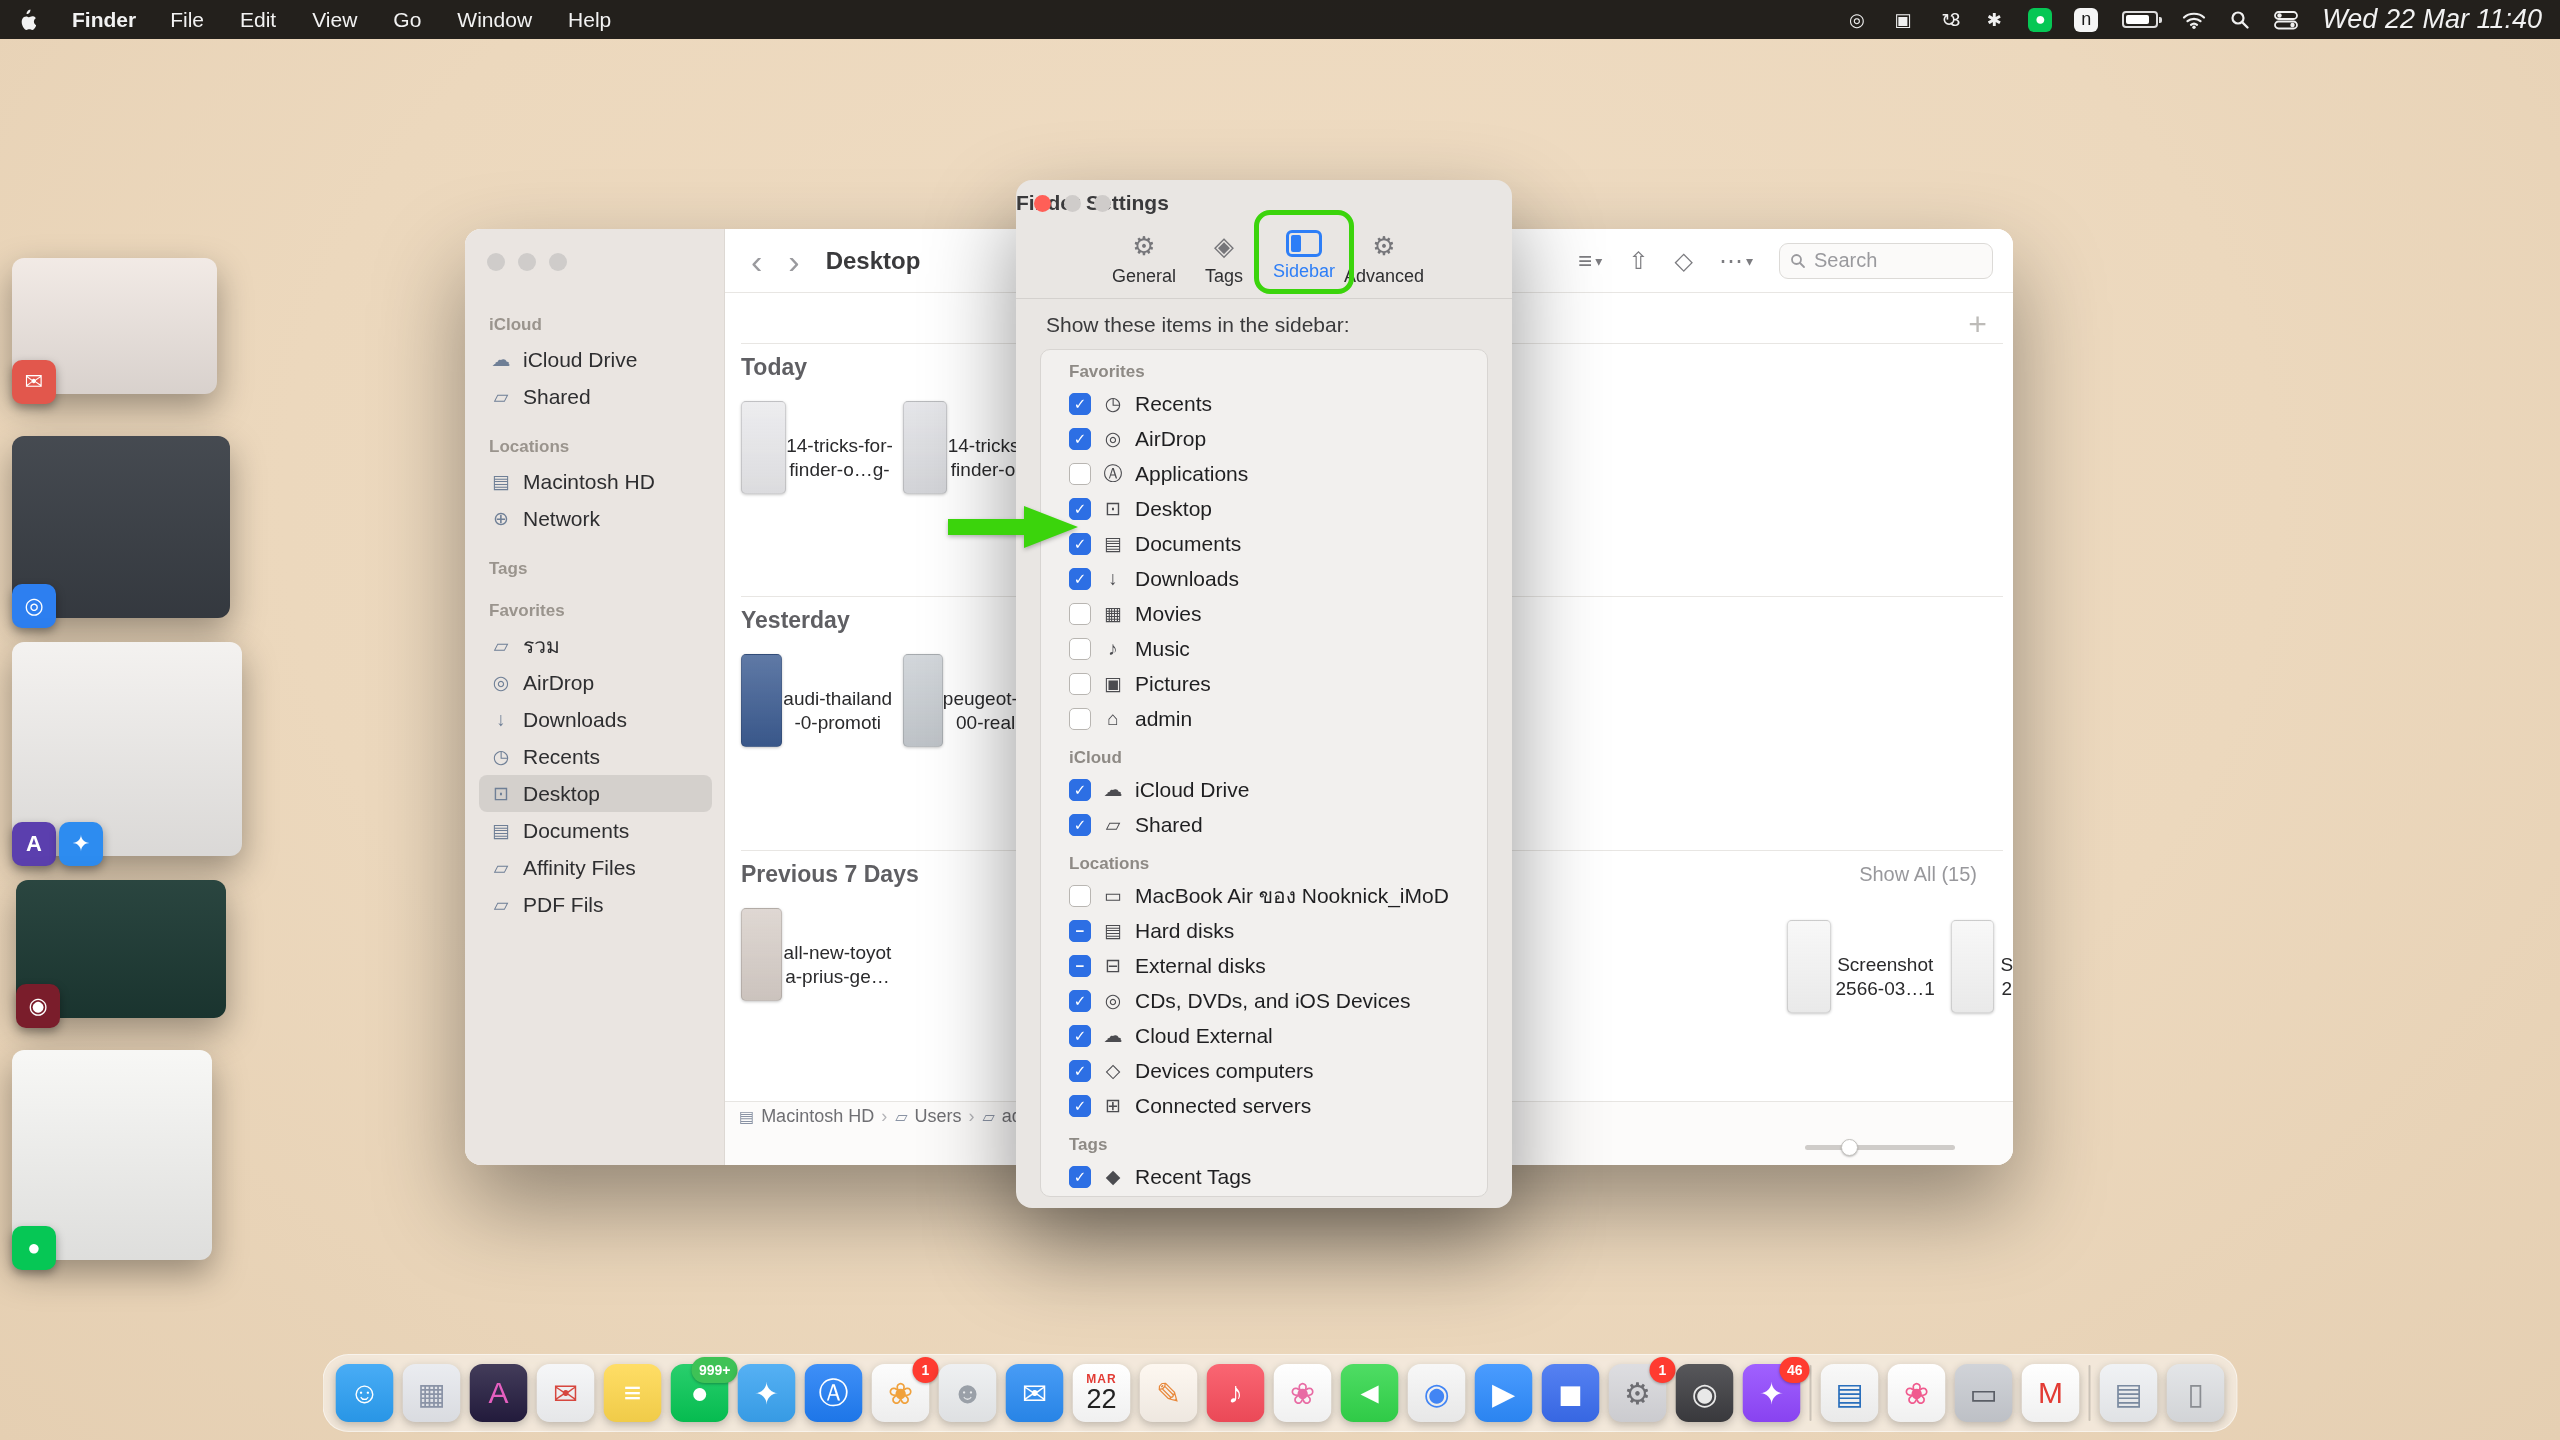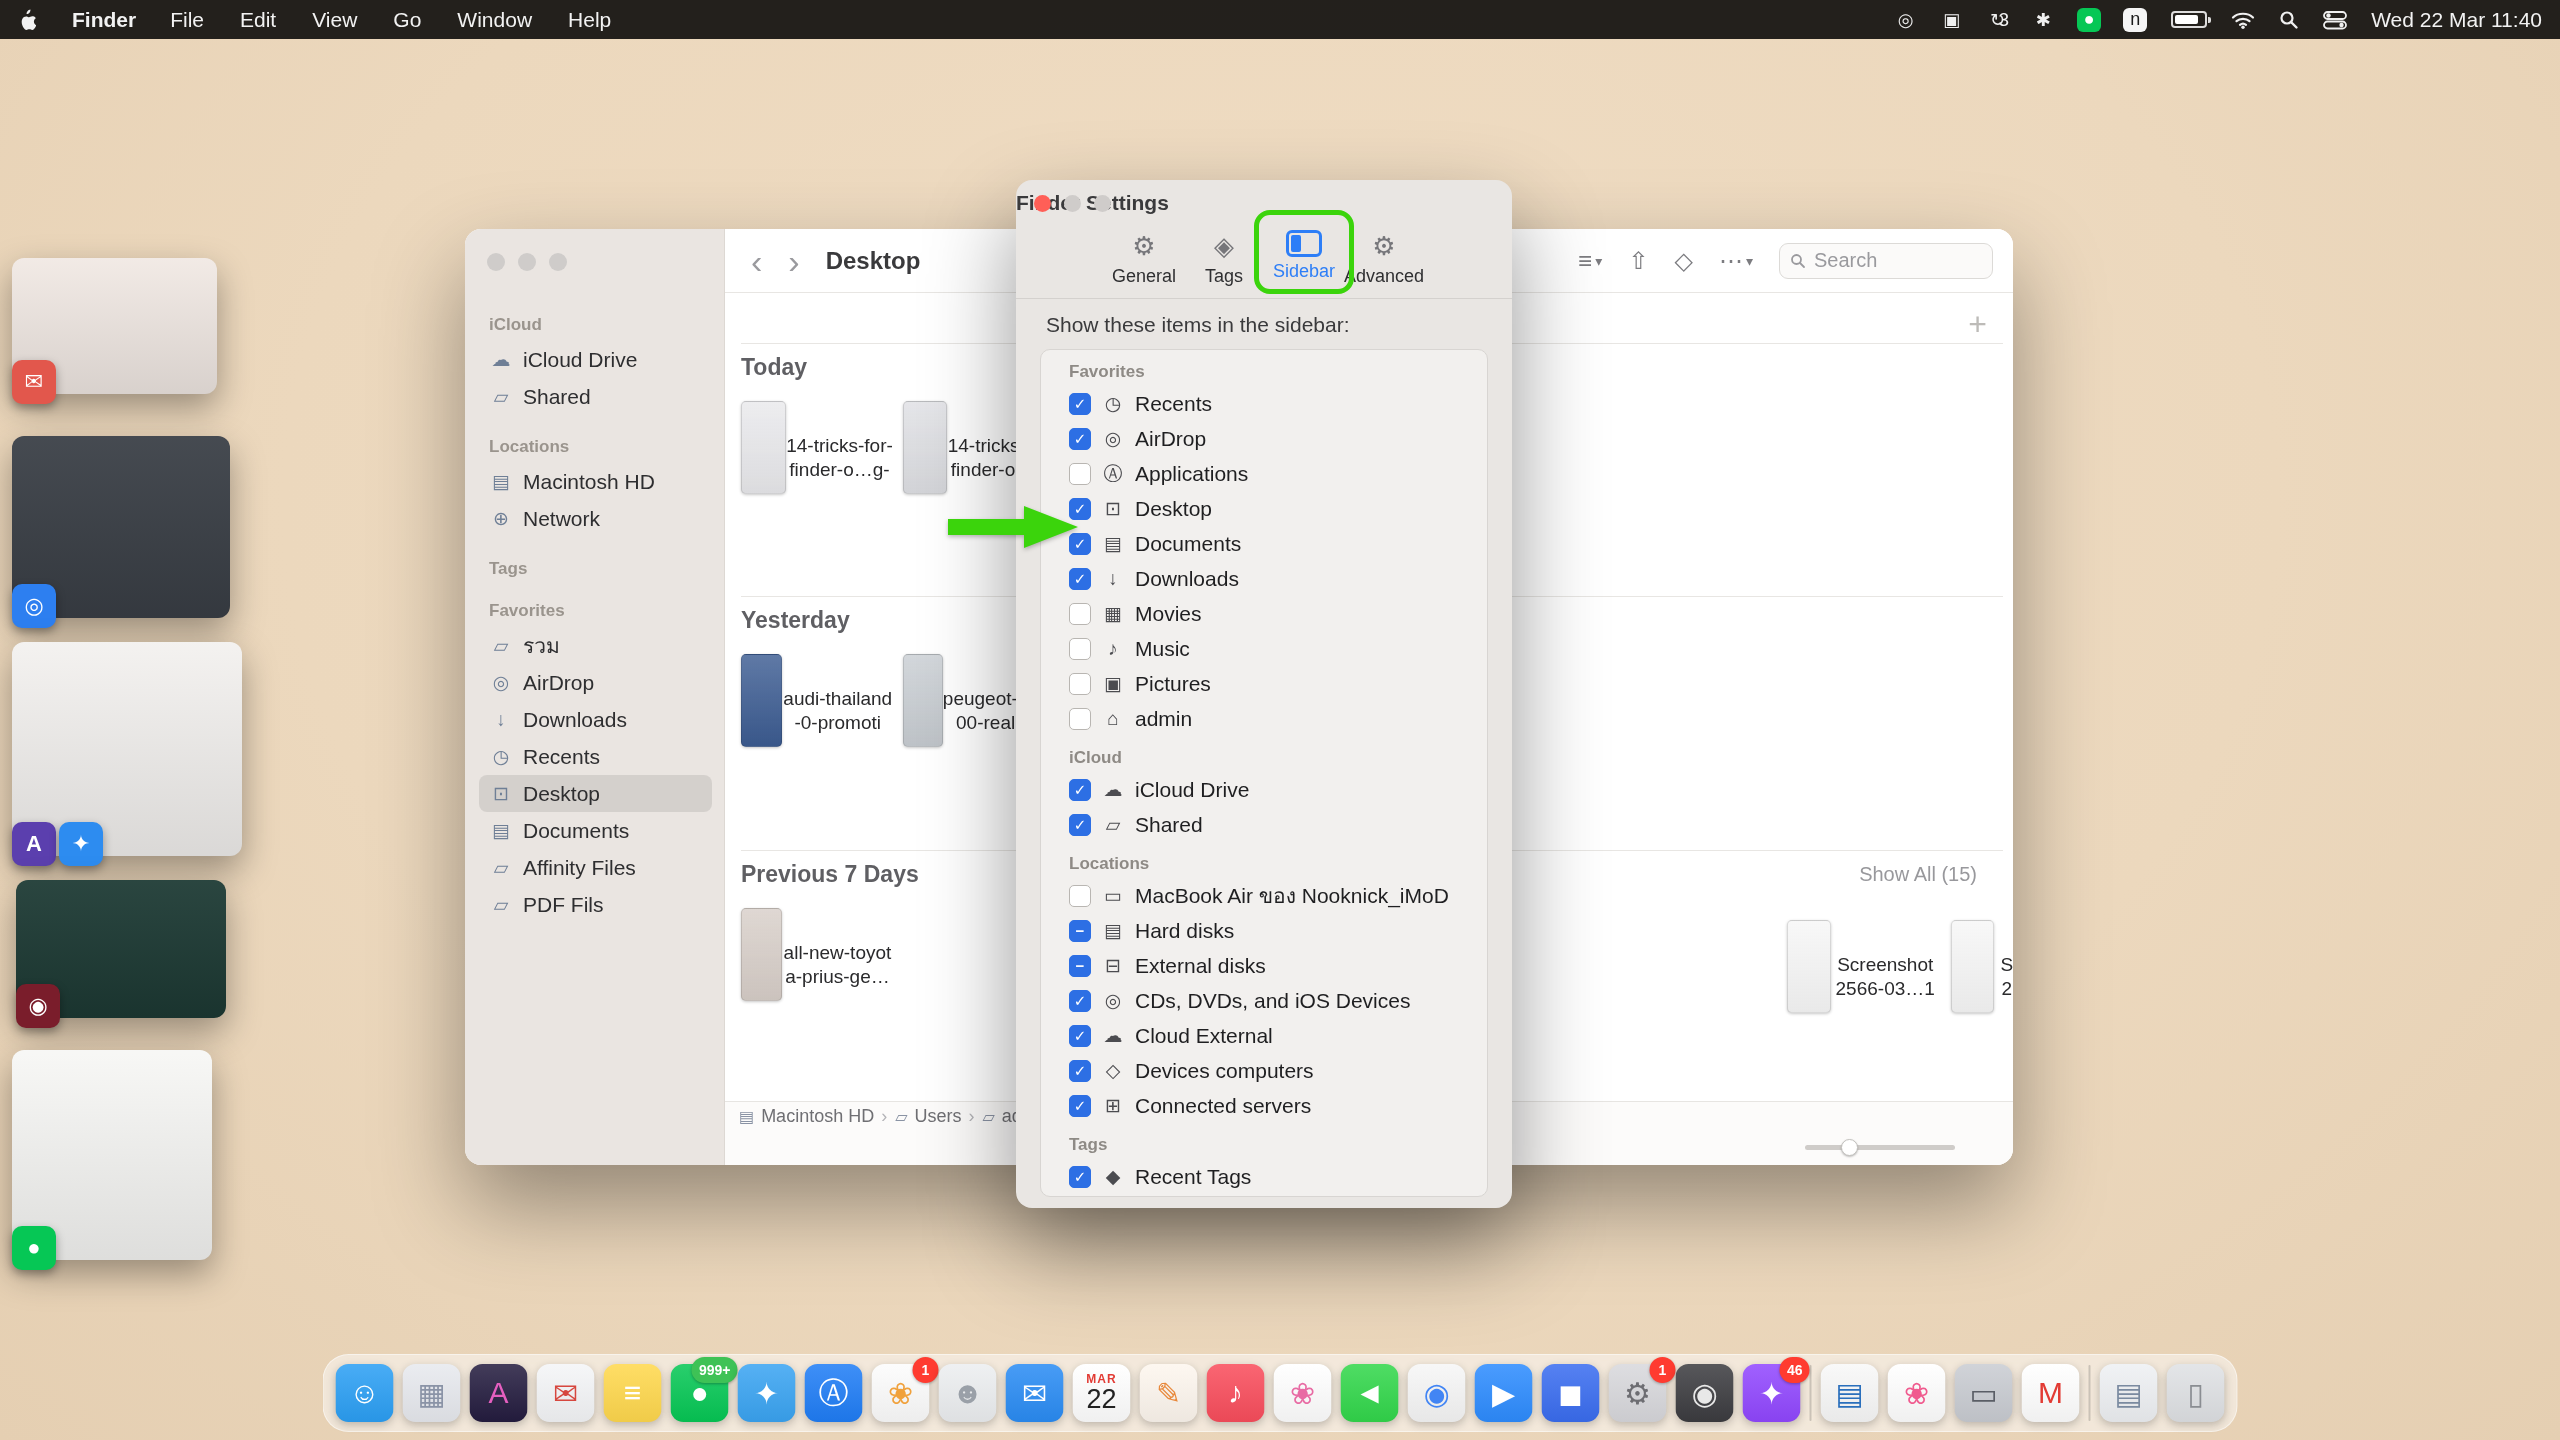--- a/index.html
+++ b/index.html
@@ -16,21 +16,21 @@
   .mb-menus{display:flex;gap:36px;}
   .mb-menu{cursor:default;}
   .mb-right{margin-left:auto;display:flex;align-items:center;gap:24px;}
   .sticon{min-width:24px;height:24px;border-radius:6px;display:flex;align-items:center;justify-content:center;
     font-size:18px;color:#f0f0f0;}
   .stext{font-size:19px;margin-left:-16px;}
   .stext:empty{display:none;}
   .battery{position:relative;width:36px;height:17px;border:2px solid rgba(255,255,255,.85);border-radius:4px;}
   .battery::before{content:"";position:absolute;left:2px;top:2px;bottom:2px;width:70%;background:#fff;border-radius:2px;}
   .battery::after{content:"";position:absolute;right:-6px;top:4px;width:3px;height:6px;background:rgba(255,255,255,.85);border-radius:0 2px 2px 0;}
-  .mb-time{font-size:21px;}
+  .mb-time{font-size:27px;font-style:italic;}
 
   
   .stage{position:absolute;left:0;top:0;z-index:5;}
   .stage-thumb{position:absolute;border-radius:12px;box-shadow:0 14px 34px rgba(0,0,0,.35);
     background-image:linear-gradient(rgba(255,255,255,.06),rgba(0,0,0,.10));}
   .stage-thumb:nth-of-type(1){left:12px;top:258px;width:205px;height:136px;}
   .stage-thumb:nth-of-type(2){left:12px;top:436px;width:218px;height:182px;}
   .stage-thumb:nth-of-type(3){left:12px;top:642px;width:230px;height:214px;}
   .stage-thumb:nth-of-type(4){left:16px;top:880px;width:210px;height:138px;}
   .stage-thumb:nth-of-type(5){left:12px;top:1050px;width:200px;height:210px;}

